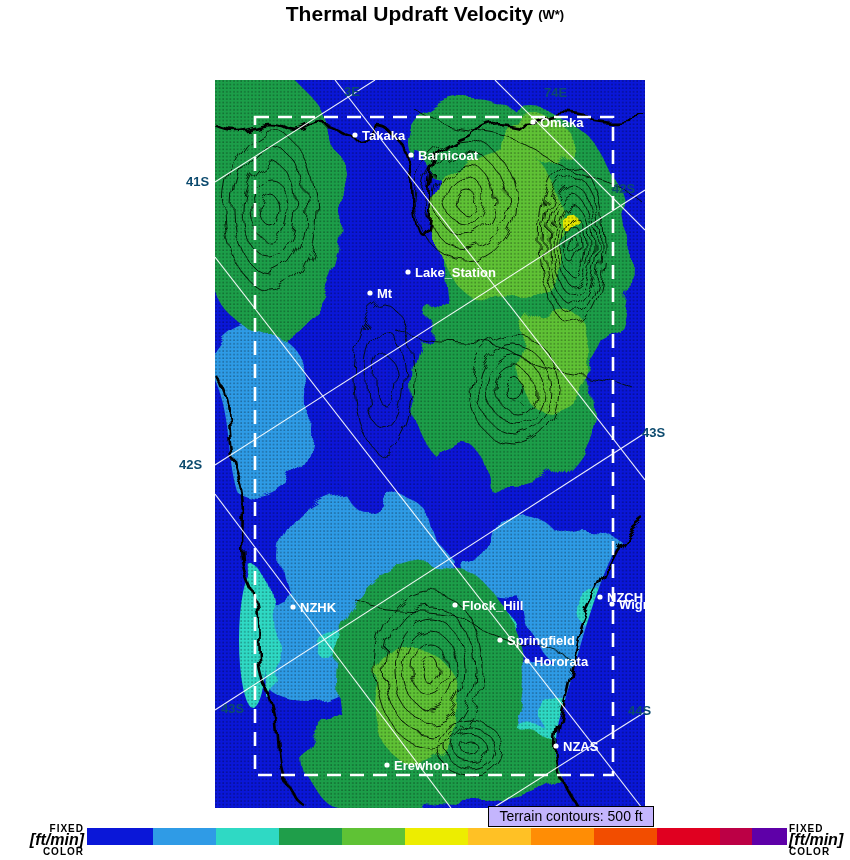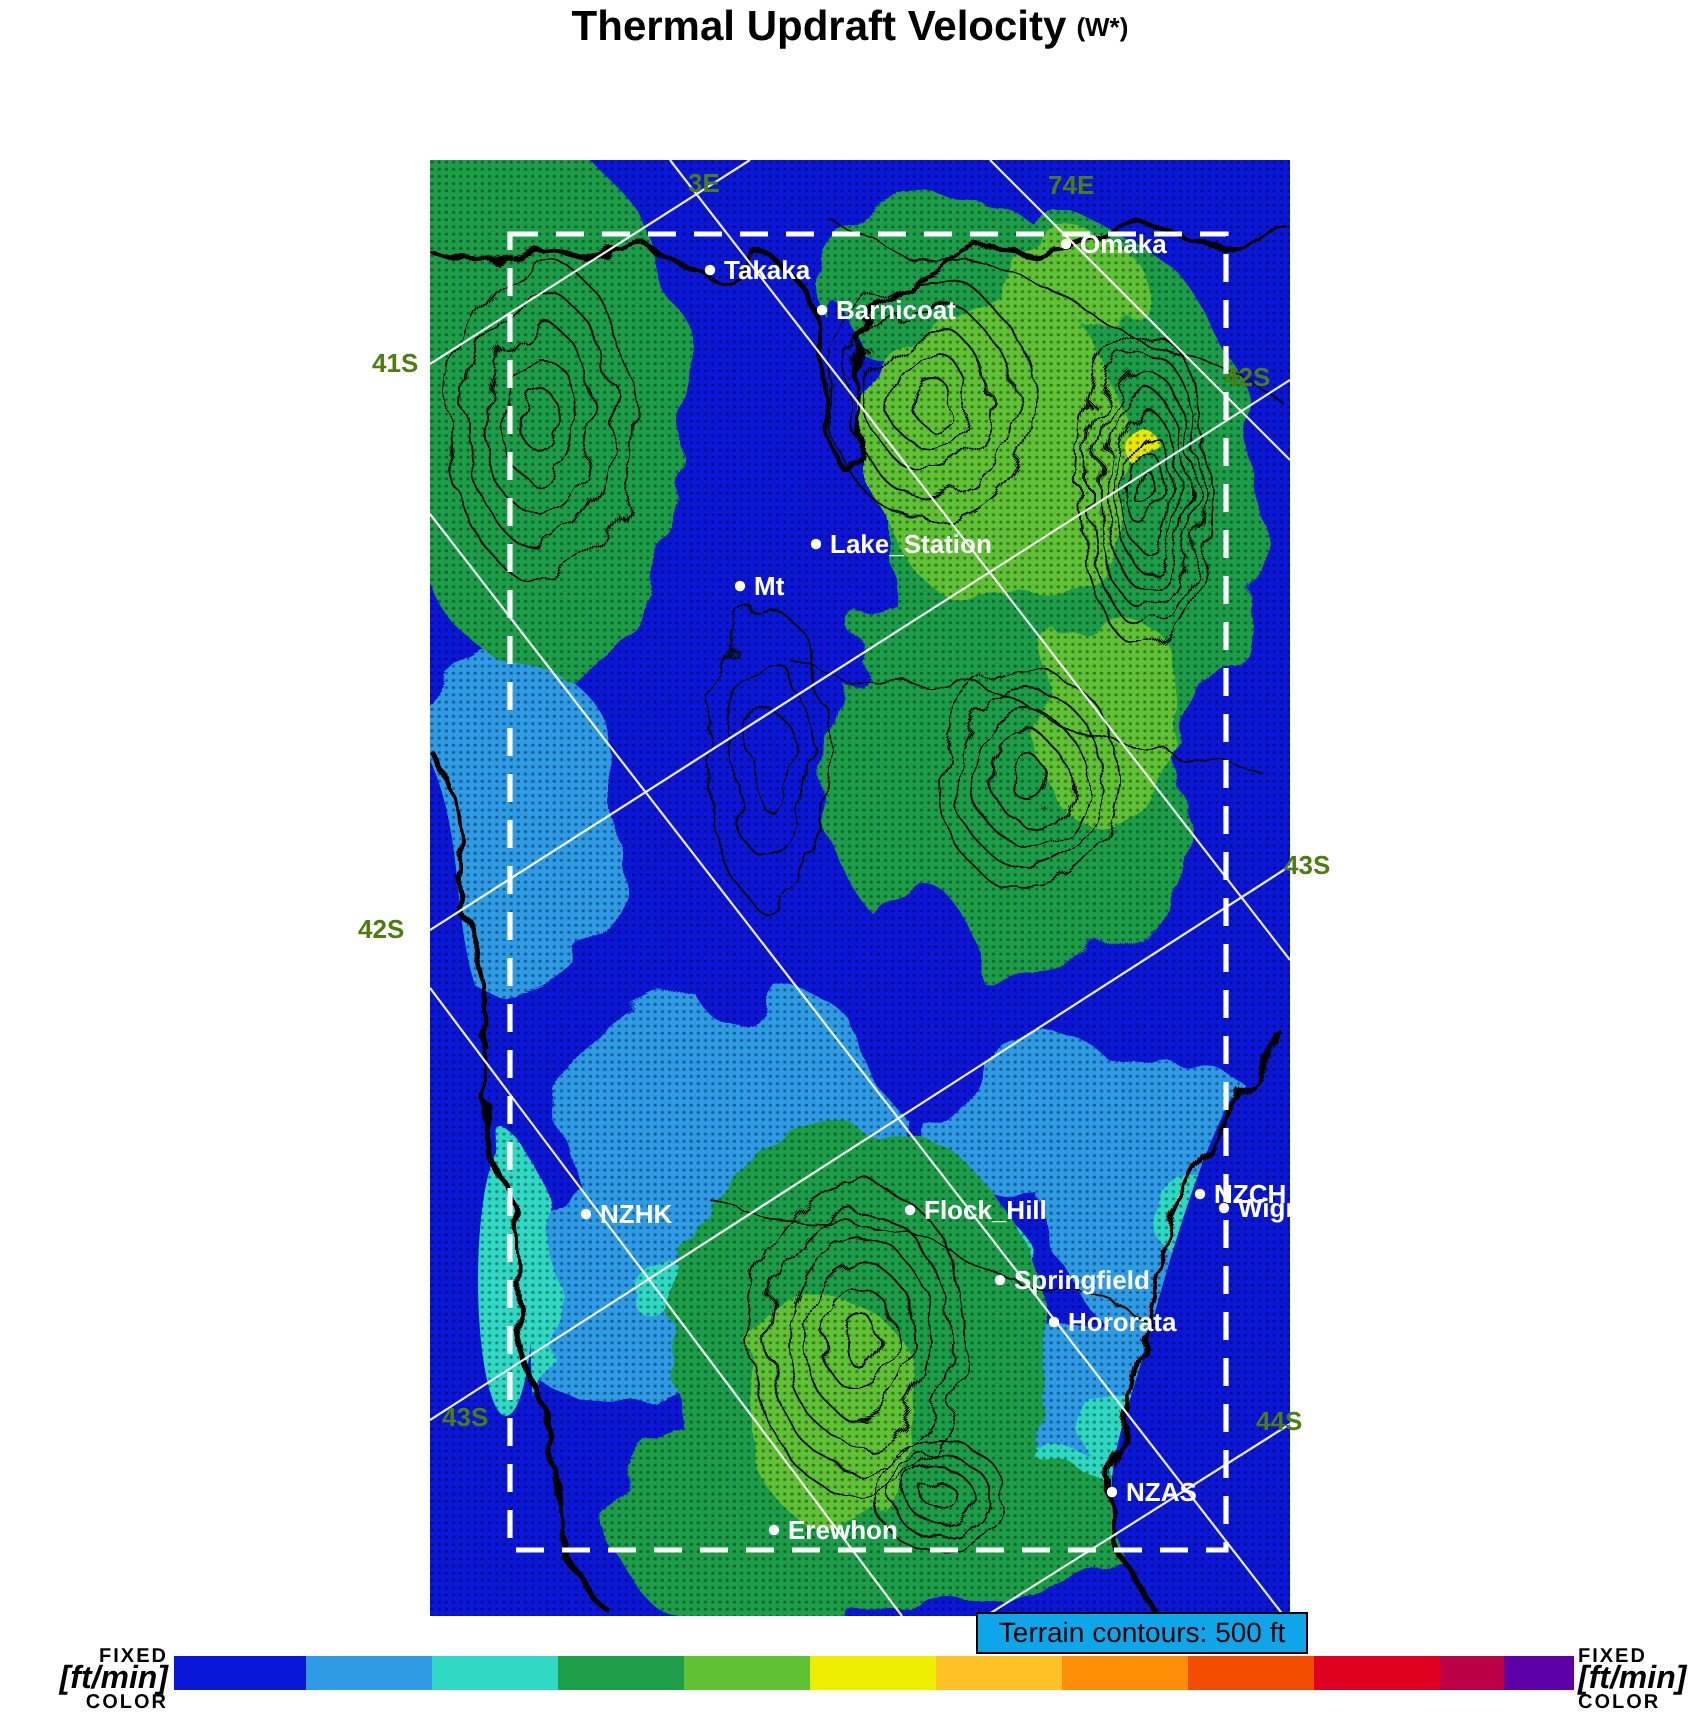--- a/index.html
+++ b/index.html
@@ -10,23 +10,23 @@
   .t-main{font-size:21px;font-weight:bold;}
   .t-main-suffix{font-size:13px;font-weight:bold;vertical-align:2px;margin-left:5px;}
   .t-valid{font-size:19px;margin-top:1px;}
   .t-small{font-size:14px;}
   .t-stipple{font-size:12.5px;margin-top:1px;white-space:pre;}
   
   .map-wrap{position:absolute;left:215px;top:80px;width:430px;height:728px;overflow:hidden;}
   .place-label{font-family:"Liberation Sans",sans-serif;font-size:13px;font-weight:bold;fill:#fff;}
   
   .geo-layer{position:absolute;left:0;top:0;width:850px;height:860px;pointer-events:none;}
-  .geo-label{position:absolute;font-size:13px;font-weight:bold;color:#4d7c0f;line-height:1;}
-  
-  .terrain-box{position:absolute;left:488px;top:806px;width:164px;height:19px;background:#0ea5e9;
+  .geo-label{position:absolute;font-size:13px;font-weight:bold;color:#0c4a6e;line-height:1;}
+  
+  .terrain-box{position:absolute;left:488px;top:806px;width:164px;height:19px;background:#c4b5fd;
      border:1px solid #000;font-size:14px;text-align:center;line-height:19px;}
   
   .cbar{position:absolute;left:87px;top:828px;width:700px;height:17px;}
   .cb-seg{position:absolute;top:0;height:17px;}
   .cb-ticks{position:absolute;left:87px;top:843px;width:700px;height:17px;}
   .cb-tick{position:absolute;top:0;transform:translateX(-50%);font-size:20px;color:#000;}
   .cb-side{position:absolute;top:824px;width:80px;line-height:0.9;}
   .cb-side.left{left:4px;text-align:right;}
   .cb-side.right{left:789px;text-align:left;}
   .cb-side .sm{font-size:10px;font-weight:bold;letter-spacing:1px;}
@@ -253,21 +253,21 @@
   </div>
 
   <div class="geo-layer">
       <div class="geo-label" style="left: 186px; top: 175px;">41S</div>
       <div class="geo-label" style="left: 179px; top: 458px;">42S</div>
       <div class="geo-label" style="left: 221px; top: 702px;">43S</div>
       <div class="geo-label" style="left: 612px; top: 182px;">42S</div>
       <div class="geo-label" style="left: 642px; top: 426px;">43S</div>
       <div class="geo-label" style="left: 628px; top: 704px;">44S</div>
       <div class="geo-label" style="left: 344px; top: 85px;">3E</div>
-      <div class="geo-label" style="left: 524px; top: 86px; text-align: center;">74E</div>
+      <div class="geo-label" style="left: 544px; top: 86px; text-align: center;">74E</div>
     </div>
 
   <div class="terrain-box">Terrain contours: 500 ft</div>
 
   <div class="cb-side left">
     <div class="sm">FIXED</div>
     <div class="md">[ft/min]</div>
     <div class="sm">COLOR</div>
   </div>
   <div class="cbar">

